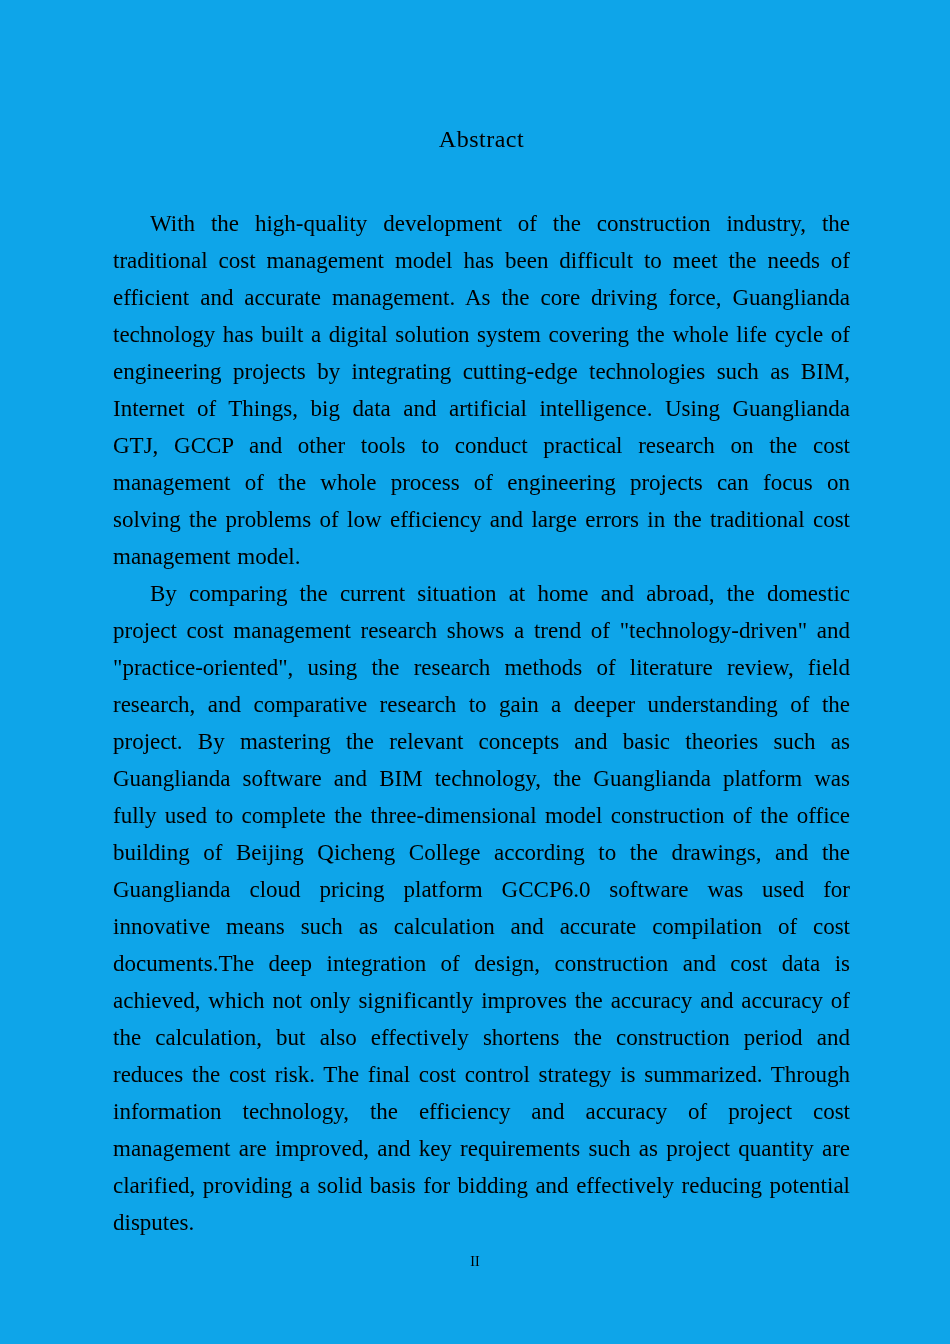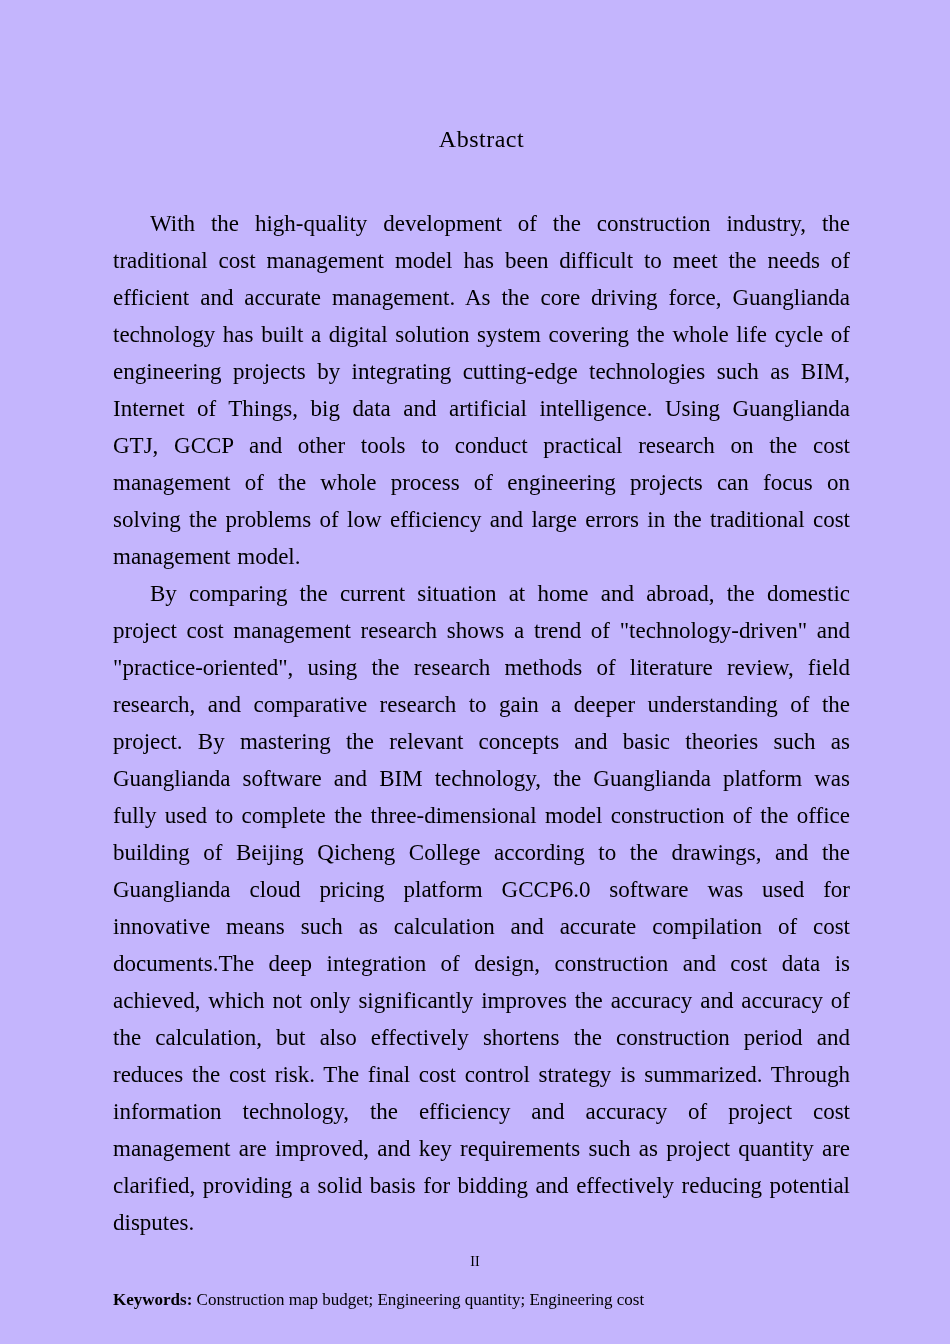--- a/index.html
+++ b/index.html
@@ -8,21 +8,21 @@
     width: 950px;
     height: 1344px;
     position: relative;
     overflow: hidden;
     font-family: "Liberation Serif", "DejaVu Serif", serif;
     color: #000000;
   }
   .page {
     position: absolute;
     inset: 0;
-    background: #c4b5fd;
+    background: #0ea5e9;
     padding: 0 100px 0 113px;
   }
   .doc-title {
     margin-top: 124px;
     margin-bottom: 50px;
     font-size: 24px;
     font-weight: 400;
     line-height: 31px;
     text-align: center;
     letter-spacing: 0.5px;
@@ -57,22 +57,18 @@
 <body>
 
 <div class="page">
 
   <h1 class="doc-title">Abstract</h1>
 
   <p class="body-para">With the high-quality development of the construction industry, the traditional cost management model has been difficult to meet the needs of efficient and accurate management. As the core driving force, Guanglianda technology has built a digital solution system covering the whole life cycle of engineering projects by integrating cutting-edge technologies such as BIM, Internet of Things, big data and artificial intelligence. Using Guanglianda GTJ, GCCP and other tools to conduct practical research on the cost management of the whole process of engineering projects can focus on solving the problems of low efficiency and large errors in the traditional cost management model.</p>
 
   <p class="body-para">By comparing the current situation at home and abroad, the domestic project cost management research shows a trend of "technology-driven" and "practice-oriented", using the research methods of literature review, field research, and comparative research to gain a deeper understanding of the project. By mastering the relevant concepts and basic theories such as Guanglianda software and BIM technology, the Guanglianda platform was fully used to complete the three-dimensional model construction of the office building of Beijing Qicheng College according to the drawings, and the Guanglianda cloud pricing platform GCCP6.0 software was used for innovative means such as calculation and accurate compilation of cost documents.The deep integration of design, construction and cost data is achieved, which not only significantly improves the accuracy and accuracy of the calculation, but also effectively shortens the construction period and reduces the cost risk. The final cost control strategy is summarized. Through information technology, the efficiency and accuracy of project cost management are improved, and key requirements such as project quantity are clarified, providing a solid basis for bidding and effectively reducing potential disputes.</p>
 
-  <p class="keywords-line">
-    <span class="kw-label">Keywords:</span>
-    <span>Construction map budget; Engineering quantity; Engineering cost</span>
-  </p>
 
   <div class="page-footer">
     <span>II</span>
   </div>
 
 </div>
 
 </body></html>

